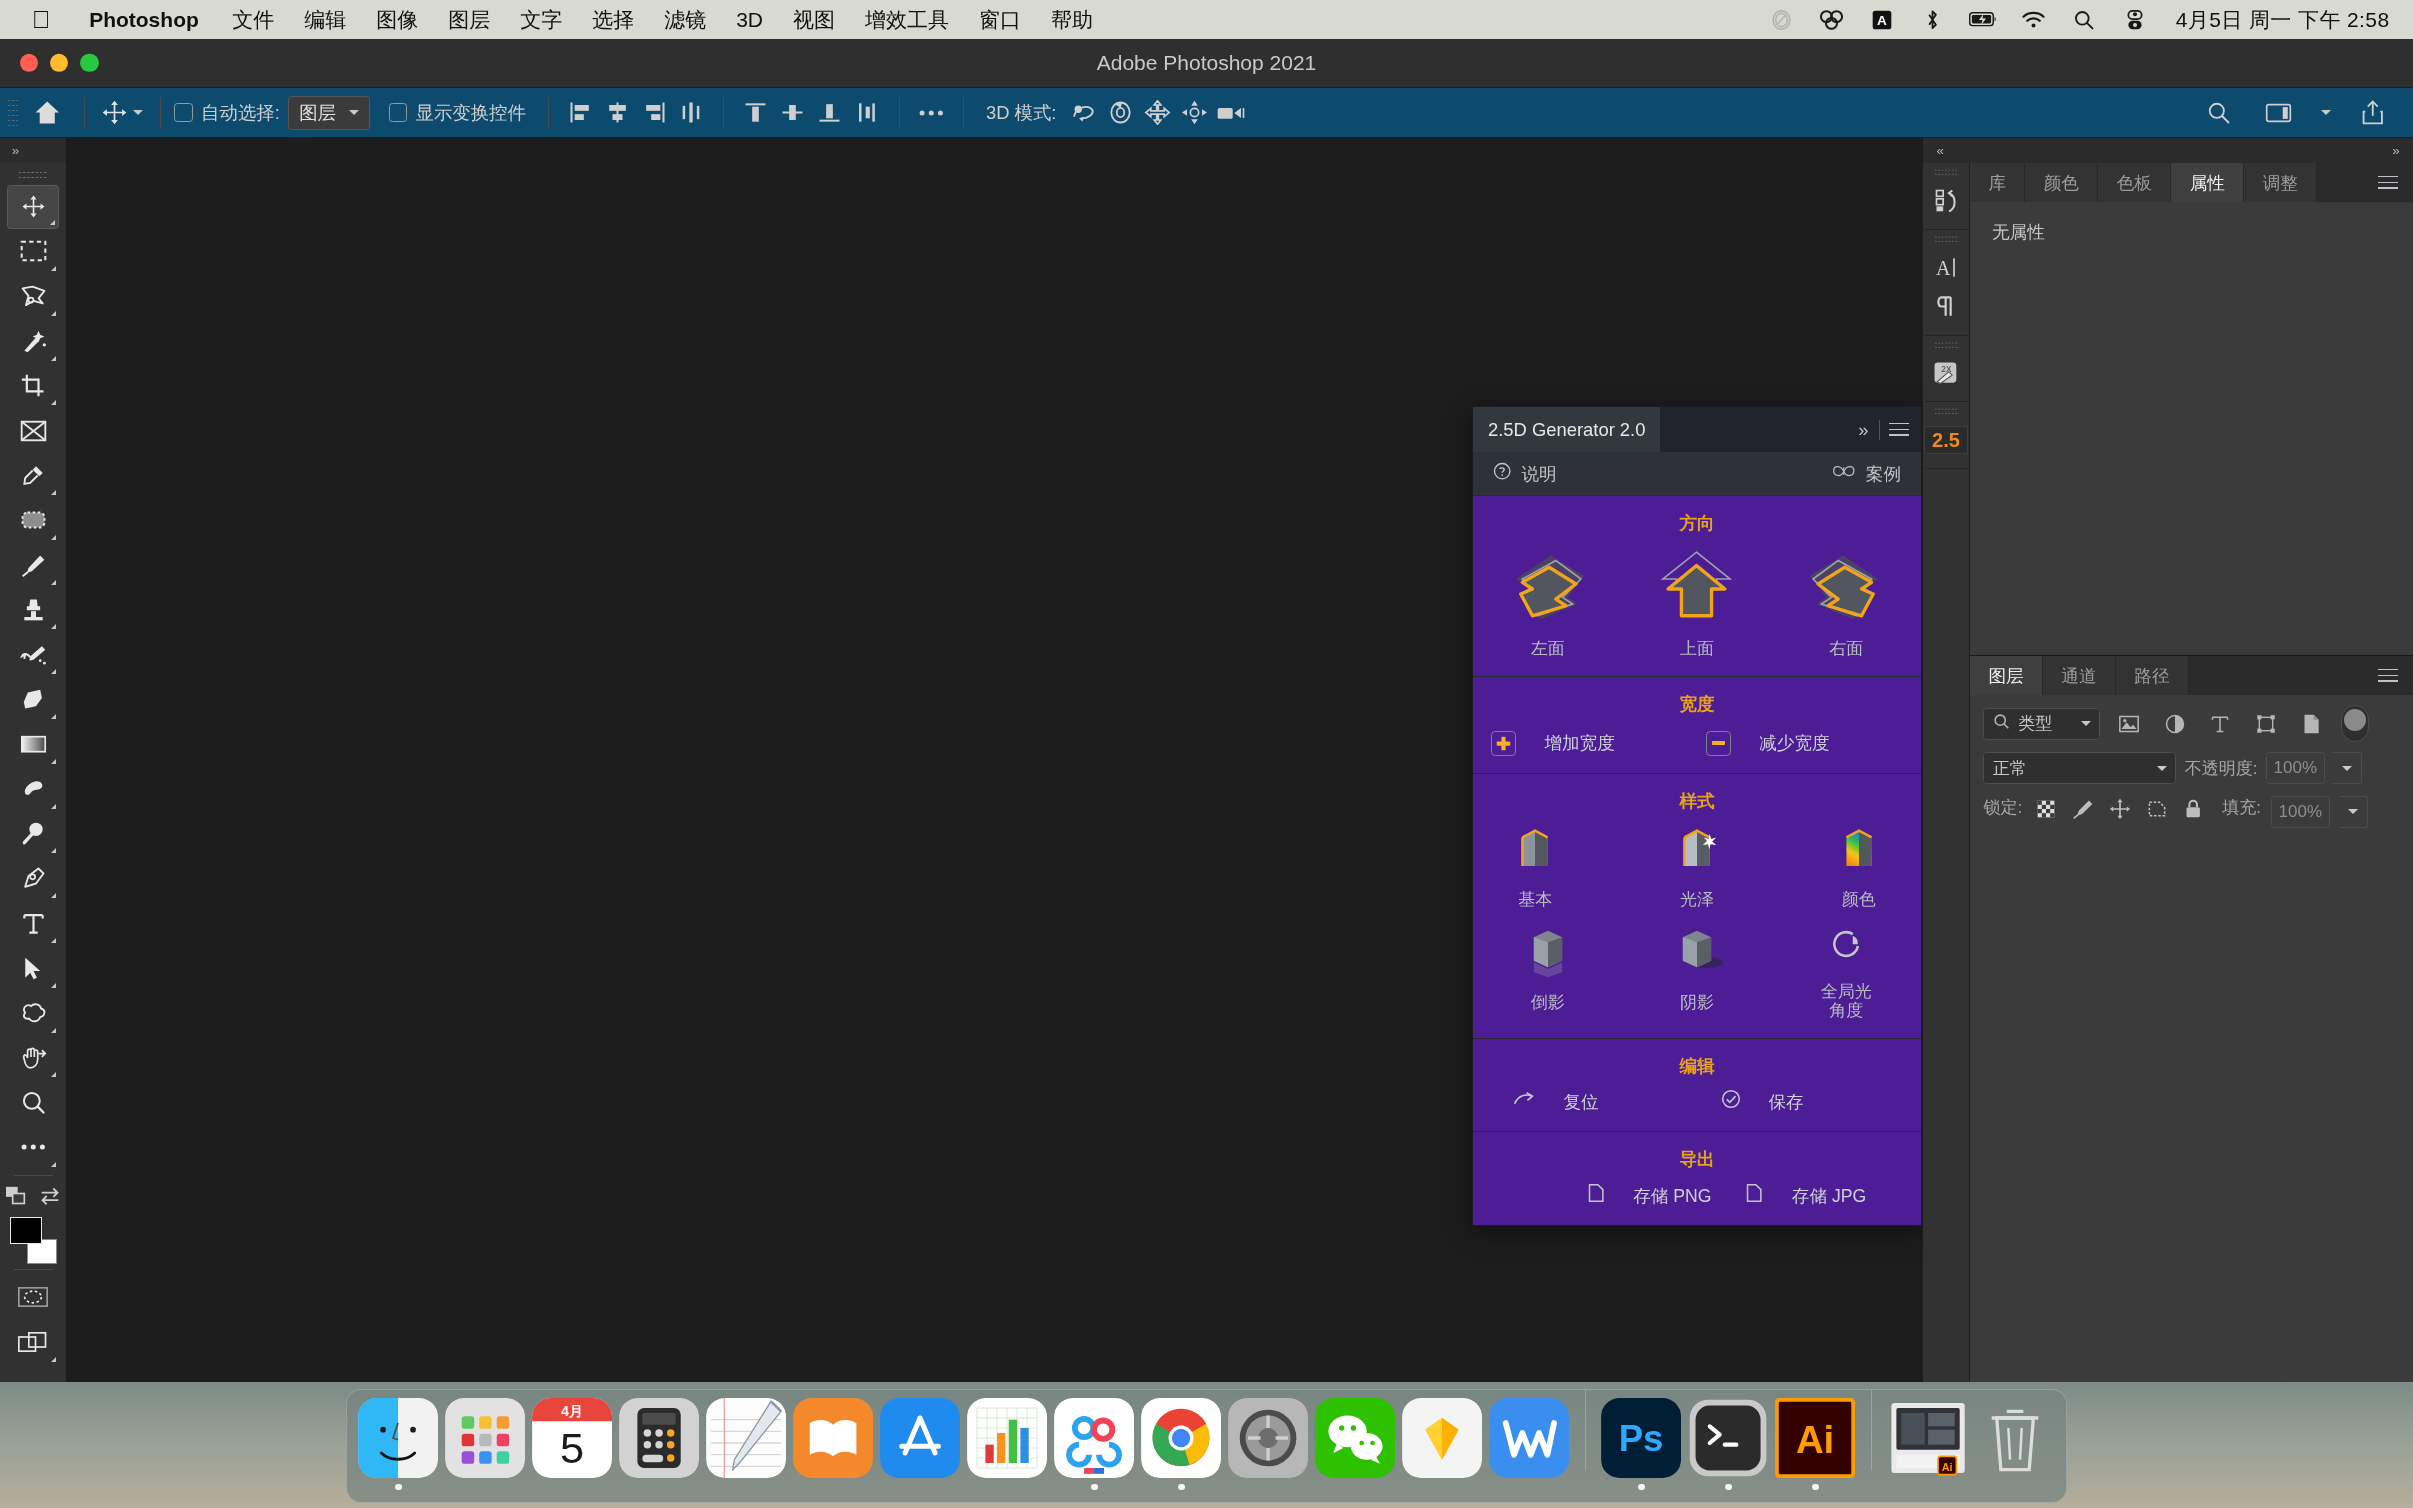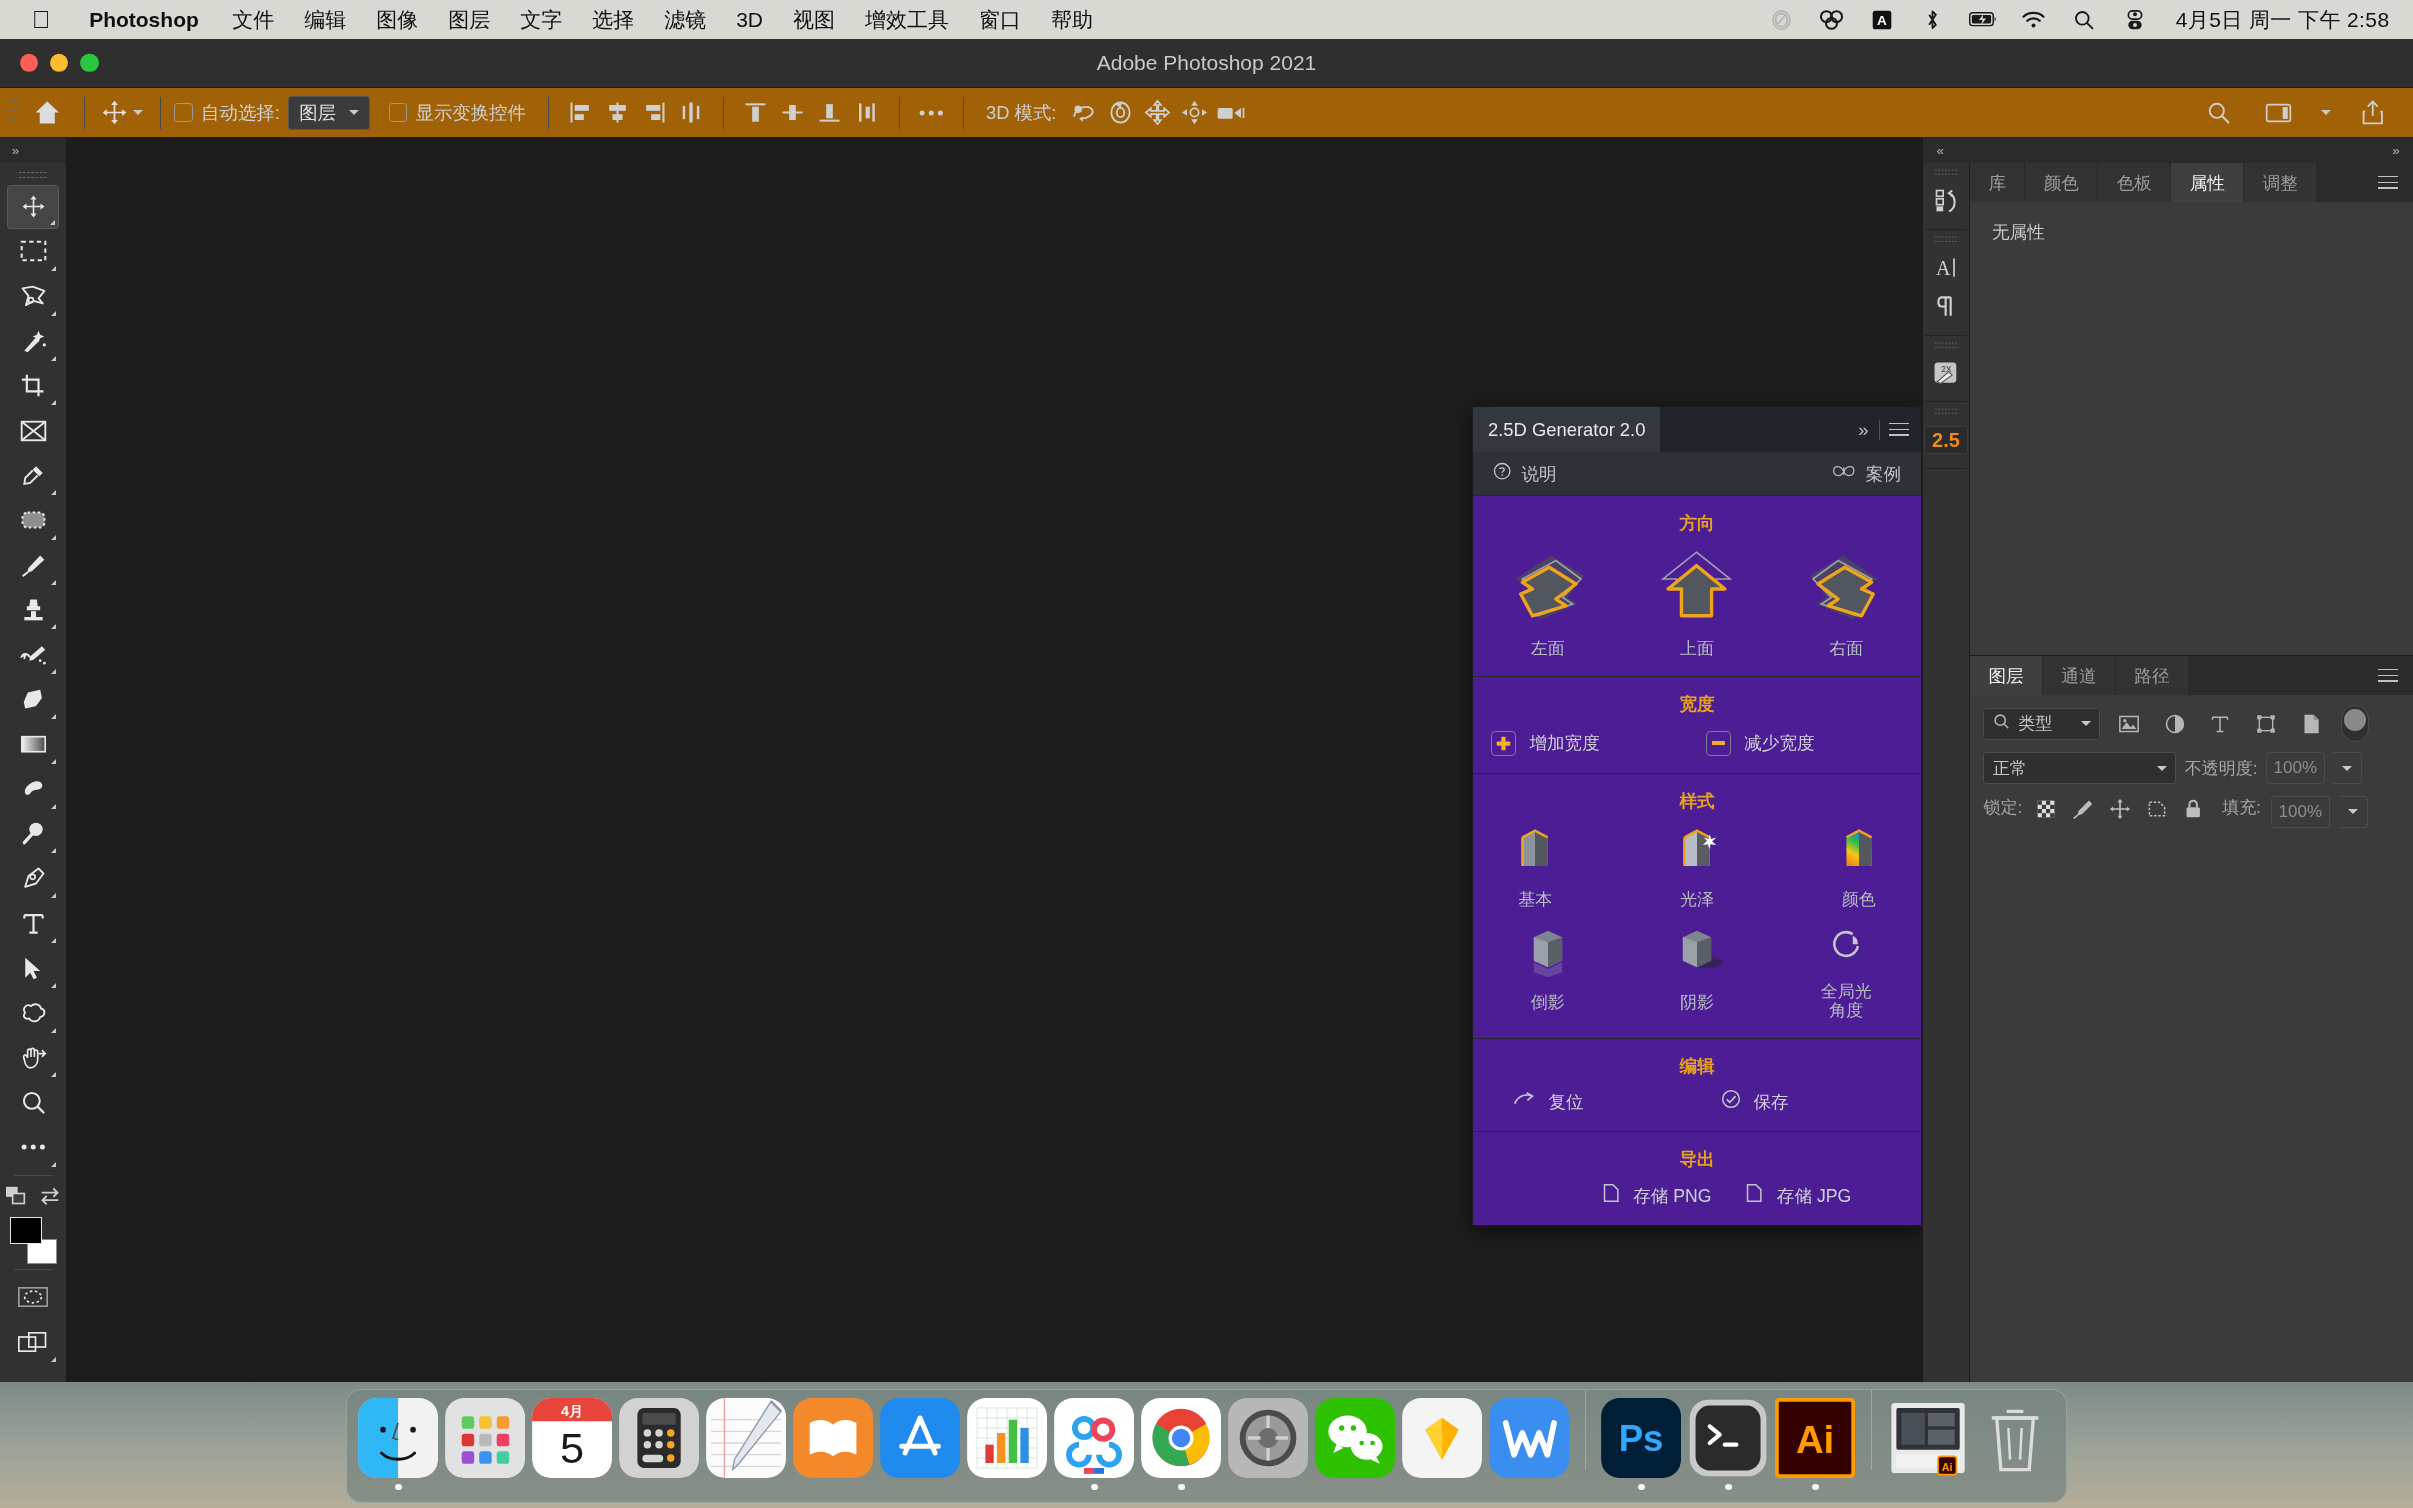--- a/index.html
+++ b/index.html
@@ -39,21 +39,21 @@
   }
   .traffic { position: absolute; left: 20px; top: 50%; transform: translateY(-50%); display: flex; gap: 11.7px; }
   .tl { width: 18.4px; height: 18.4px; border-radius: 50%; }
   .tl.red { background: #ff5f57; }
   .tl.yellow { background: #febc2e; }
   .tl.green { background: #28c840; }
   .ps-title { color: #c9c9c9; font-size: 21px; }
 
   
   .optionsbar {
-    height: 50px; background: #a16207; border-bottom: 0.8px solid #1e1e1e;
+    height: 50px; background: #0c4a6e; border-bottom: 0.8px solid #1e1e1e;
     display: flex; align-items: center; color: #cfcfcf; font-size: 18.4px;
     padding-left: 5px;
   }
   .grip { width: 11.7px; height: 28.5px; margin: 0 5px 0 1.7px;
     background-image: radial-gradient(circle, #6b6b6b 0.9px, transparent 1px);
     background-size: 4.2px 5px; opacity: .85; }
   .ob-sep { width: 0.8px; height: 32px; background: #4a4a4a; margin: 0 13.4px; }
   .ob-btn { display: flex; align-items: center; justify-content: center; height: 39px; min-width: 39px; padding: 0 5px; }
   .ob-home { width: 47px; }
   .ob-tool { display: flex; align-items: center; gap: 5px; padding: 0 3.4px; }
@@ -112,21 +112,21 @@
   .gen-toprow { height: 44px; display: flex; align-items: center; justify-content: space-between;
     padding: 0 20px; border-bottom: 0.8px solid #25282d; background: #2e3238; }
   .gen-link { display: flex; align-items: center; gap: 10px; color: #c3c7cc; font-size: 17.6px; }
 
   .gen-sec { border-bottom: 0.8px solid #25282d; padding: 15px 0 17px 0; }
   .gen-sec-title { text-align: center; color: #e8a317; font-size: 17.6px; margin-bottom: 11.7px; font-weight: bold; }
   .gen-row3 { display: flex; }
   .gen-cell { flex: 1; display: flex; flex-direction: column; align-items: center; gap: 8.4px; }
   .gen-cell-label { color: #b9bdc2; font-size: 17px; text-align: center; line-height: 1.15; }
   .gen-row2 { display: flex; padding: 0 18.4px; }
-  .gen-half { flex: 1; display: flex; align-items: center; gap: 13px; }
+  .gen-half { flex: 1; display: flex; align-items: center; gap: 28px; }
   .gen-half.right { justify-content: flex-start; padding-left: 18.4px; }
   .pm-box { width: 25px; height: 25px; border: 1.3px solid #7c818a; border-radius: 4.2px;
     display: flex; align-items: center; justify-content: center; }
   .pm-h { width: 13.4px; height: 4.2px; background: #f0b223; border-radius: 0.8px; }
   .gen-footer { height: 50px; background: #222529; display: flex; align-items: center; justify-content: center; color: #b9bdc2; font-size: 17.6px; }
 
   
   .right-dock { position: absolute; right: 0; top: 0; width: 491px; bottom: 0; background: #2b2b2b; border-left: 0.8px solid #1b1b1b; }
   .rd-collapse { height: 25px; display: flex; align-items: center; justify-content: space-between; padding: 0 13.4px; color: #b5b5b5; font-size: 13.4px; background: #2b2b2b; }
   .rd-body { position: absolute; top: 25px; left: 0; right: 0; bottom: 0; display: flex; }

